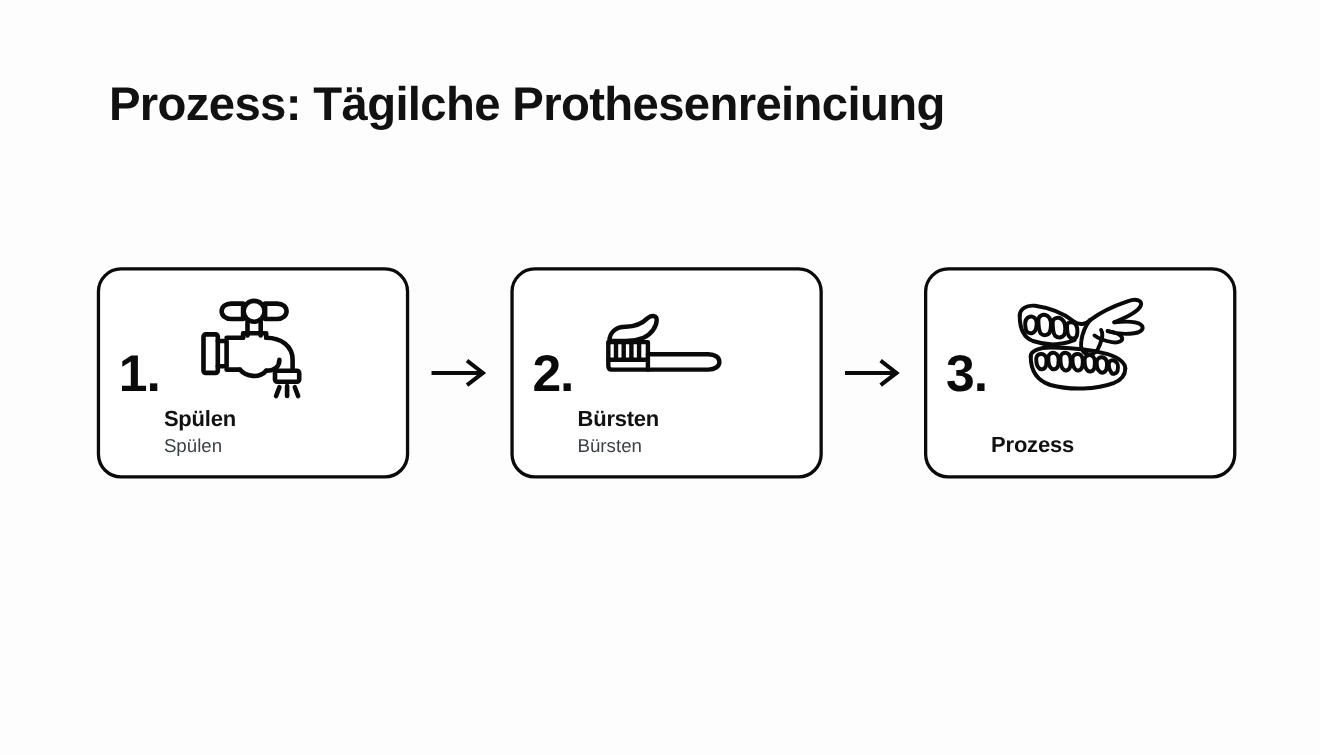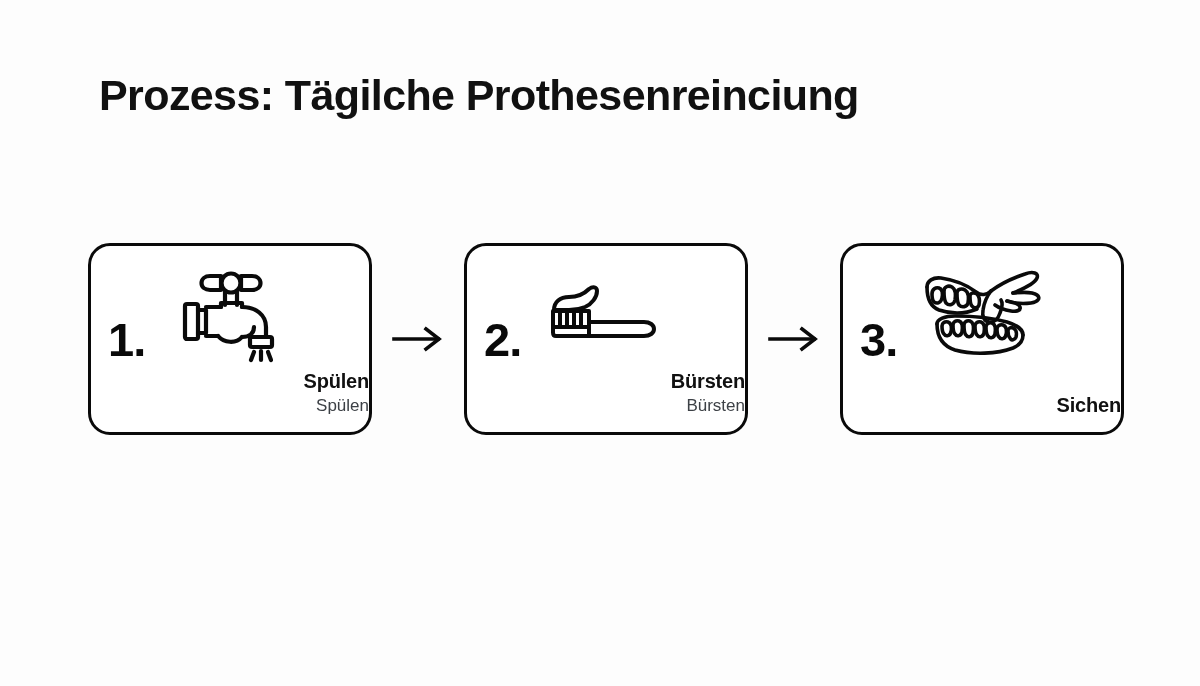--- a/index.html
+++ b/index.html
@@ -73,21 +73,21 @@
     align-items: center;
     justify-content: center;
   }
   .step-icon svg { display: block; }
 
   .step-text {
     position: absolute;
     left: 0;
     right: 0;
     bottom: 14px;
-    text-align: right;
+    text-align: left;
     padding-left: 58px;
     box-sizing: border-box;
   }
   .step-label {
     font-size: 20px;
     font-weight: bold;
     color: #111111;
     line-height: 1.25;
     letter-spacing: -0.2px;
   }
@@ -212,17 +212,17 @@
         <path d="M21 63 C21 60 24 58 27 59 C30 60 31 64 30 69 C29 73 25 74 23 71 C21 69 21 66 21 63 Z"></path>
         <path d="M32 62 C32 59 35 57 38 58 C41 59 42 63 41 69 C40 73 36 74 34 71 C32 69 32 65 32 62 Z"></path>
         <path d="M43 62 C43 59 46 57 49 58 C52 59 53 64 52 70 C51 74 47 75 45 72 C43 70 43 65 43 62 Z"></path>
         <path d="M54 63 C54 60 57 58 60 59 C63 60 64 64 63 70 C62 74 58 75 56 72 C54 70 54 66 54 63 Z"></path>
         <path d="M65 64 C65 61 68 59 71 60 C74 61 75 65 74 71 C73 75 69 76 67 73 C65 71 65 67 65 64 Z"></path>
         <path d="M76 66 C76 63 79 61 82 62 C85 63 86 67 85 72 C84 76 80 77 78 74 C76 72 76 69 76 66 Z"></path>
         <path d="M87 68 C87 65 90 64 92 65 C95 66 96 70 95 74 C94 77 90 78 89 75 C87 73 87 70 87 68 Z"></path>
       </svg>
     </div>
     <div class="step-text">
-      <div class="step-label">Sichen</div>
+      <div class="step-label">Prozess</div>
     </div>
   </div>
 
 </div>
 
 </body></html>

